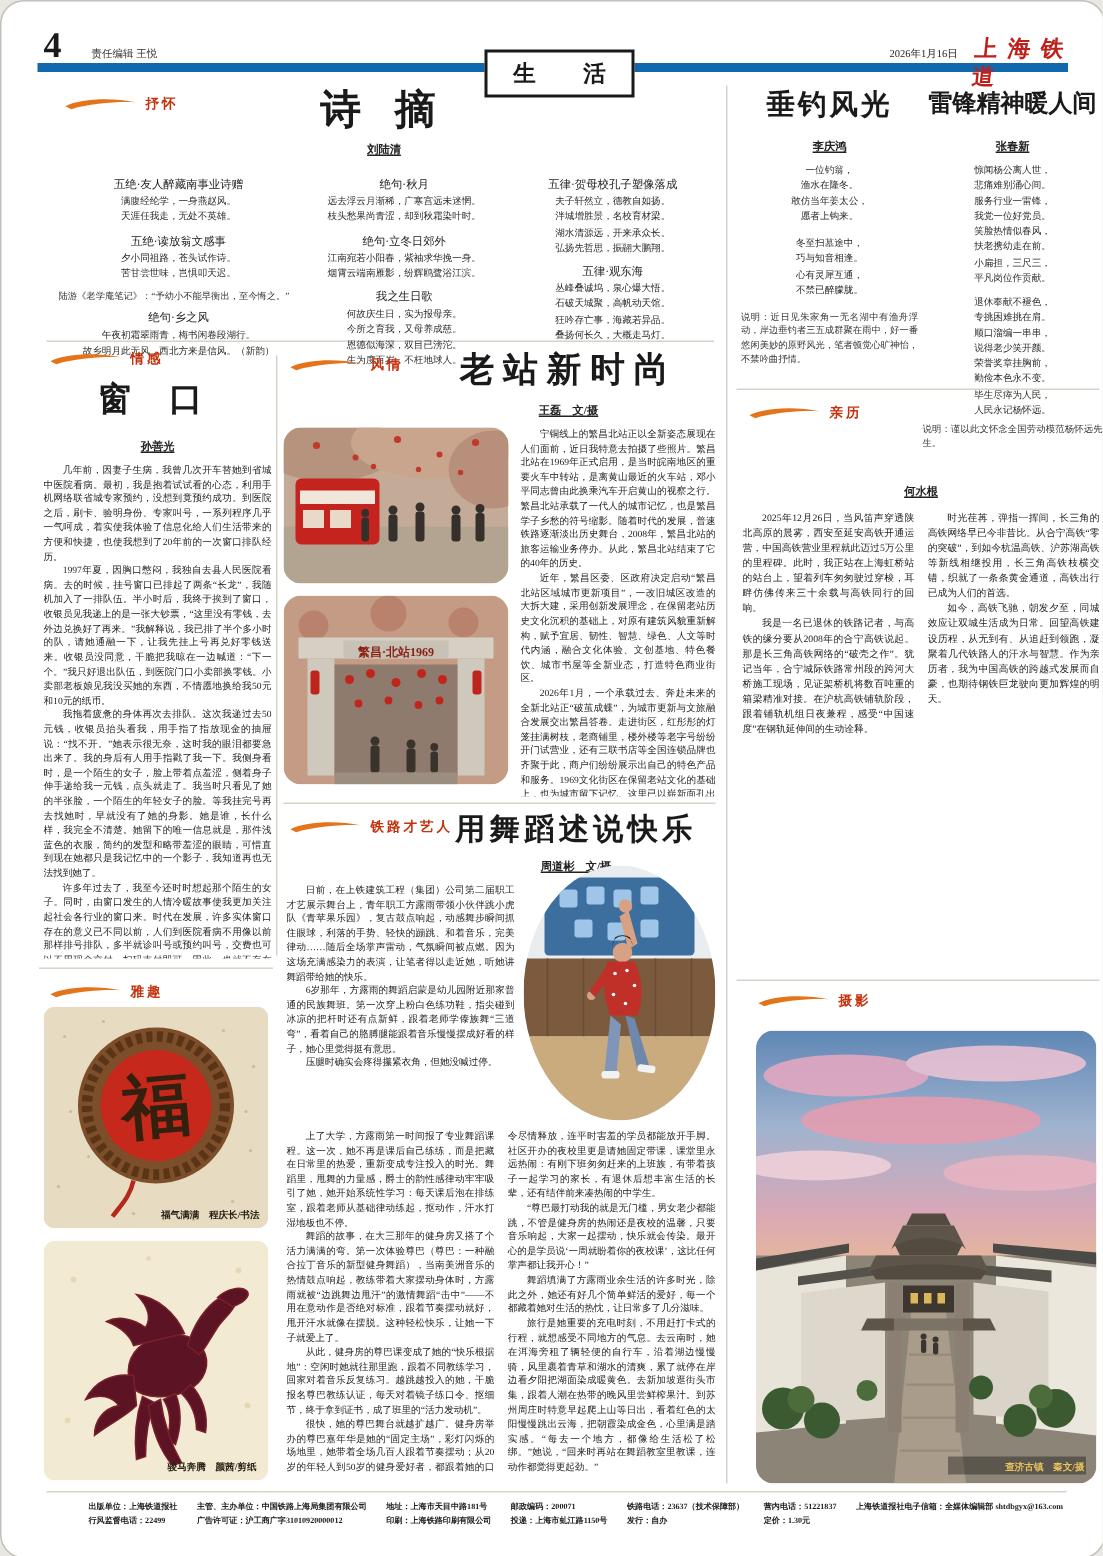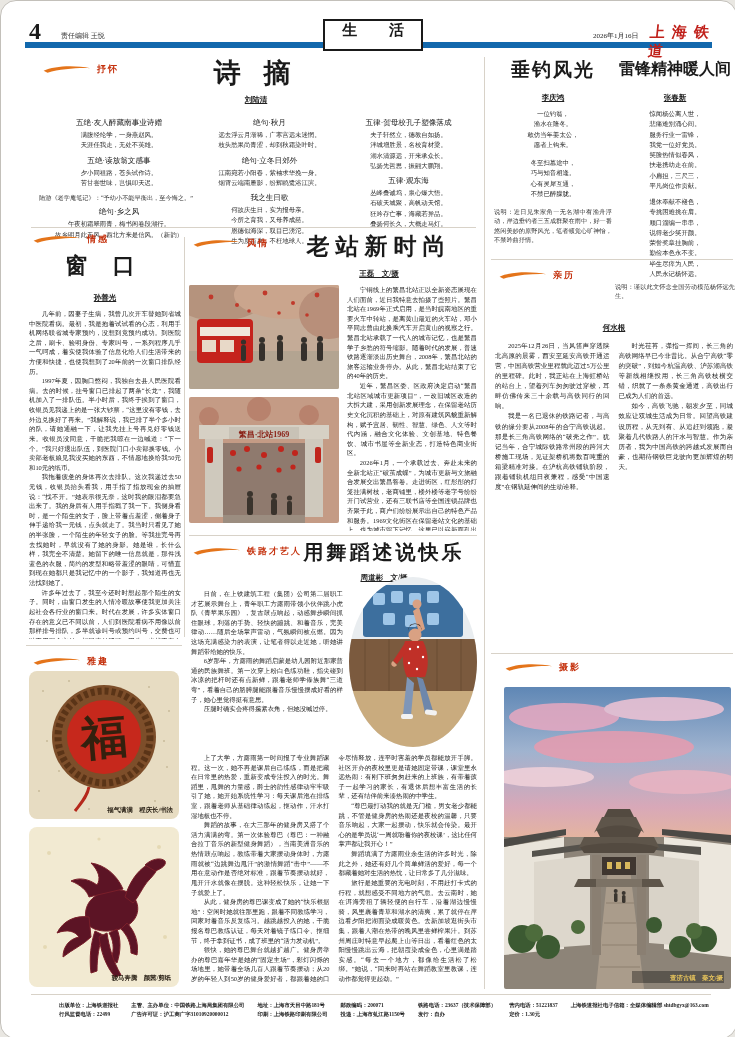--- a/index.html
+++ b/index.html
@@ -6,40 +6,40 @@
   .page{position:relative;width:735px;height:1037px;margin:0 auto;background:#fff;
         border:1px solid #c3c0ba;border-radius:16px;overflow:hidden;
         font-family:"Liberation Serif","DejaVu Serif",serif;color:#1a1a1a;}
   .abs{position:absolute;}
   .hline{position:absolute;height:1px;background:#d8d2c8;}
   .vline{position:absolute;width:1px;background:#d8d2c8;}
   
   .pageno{font-size:24px;font-weight:bold;line-height:1;}
   .editor{font-size:7px;color:#333;border-bottom:5px solid #ef4444;padding:0 4px 2px 2px;}
   .bluebar{position:absolute;left:24px;right:24px;top:41px;height:6px;background:#1268ad;}
-  .lifebox{position:absolute;left:322px;top:18px;width:96px;height:28px;background:#fff;
-           border:2px solid #1a1a1a;display:flex;justify-content:center;z-index:2;}
+  .lifebox{position:absolute;left:322px;top:32px;width:96px;height:28px;background:#fff;
+           border:2px solid #1a1a1a;display:flex;align-items:center;justify-content:center;z-index:2;}
   .lifebox span{font-size:15px;font-weight:bold;letter-spacing:14px;padding-left:14px;}
   .dateline{font-size:7px;color:#222;}
   .masthead{font-size:15px;font-weight:bold;color:#c0201a;letter-spacing:7px;transform:skewX(-6deg);}
   
   .sec-label{position:absolute;display:flex;align-items:center;gap:4px;}
   .sec-label svg{width:52px;height:11px;}
   .sec-label b{color:#c5320e;font-size:9px;letter-spacing:2px;white-space:nowrap;}
   
   .bigtitle{font-weight:bold;text-align:center;}
   .byline{font-size:7.5px;font-weight:bold;text-align:center;color:#222;text-decoration:underline;}
   .ph{font-weight:normal;font-size:7.6px;text-align:center;margin:5px 0 2px;}
   .pl{font-size:6.4px;line-height:1.6;text-align:center;color:#2a2a2a;}
   .pnote{font-size:6.2px;line-height:1.5;color:#333;text-align:justify;}
   
   .bt{font-size:6.4px;line-height:1.5;text-align:justify;color:#1c1c1c;overflow:hidden;}
   .bt p{margin:0;text-indent:2em;}
   .two-col{column-count:2;column-gap:9px;}
-  .img{position:absolute;overflow:hidden;border-radius:2px;}
+  .img{position:absolute;overflow:hidden;border-radius:12px;}
   .img svg{display:block;}
   .cap{position:absolute;font-size:6.4px;font-weight:bold;color:#2a2116;white-space:nowrap;}
   .cap-gold{color:#e6c35c;}
   .foot{position:absolute;left:58px;right:18px;top:1000px;display:flex;gap:13px;}
   .foot .fg{font-size:5.4px;line-height:1.7;color:#222;white-space:nowrap;font-weight:bold;}
 </style>
 </head>
 <body>
 
 <div class="page">

